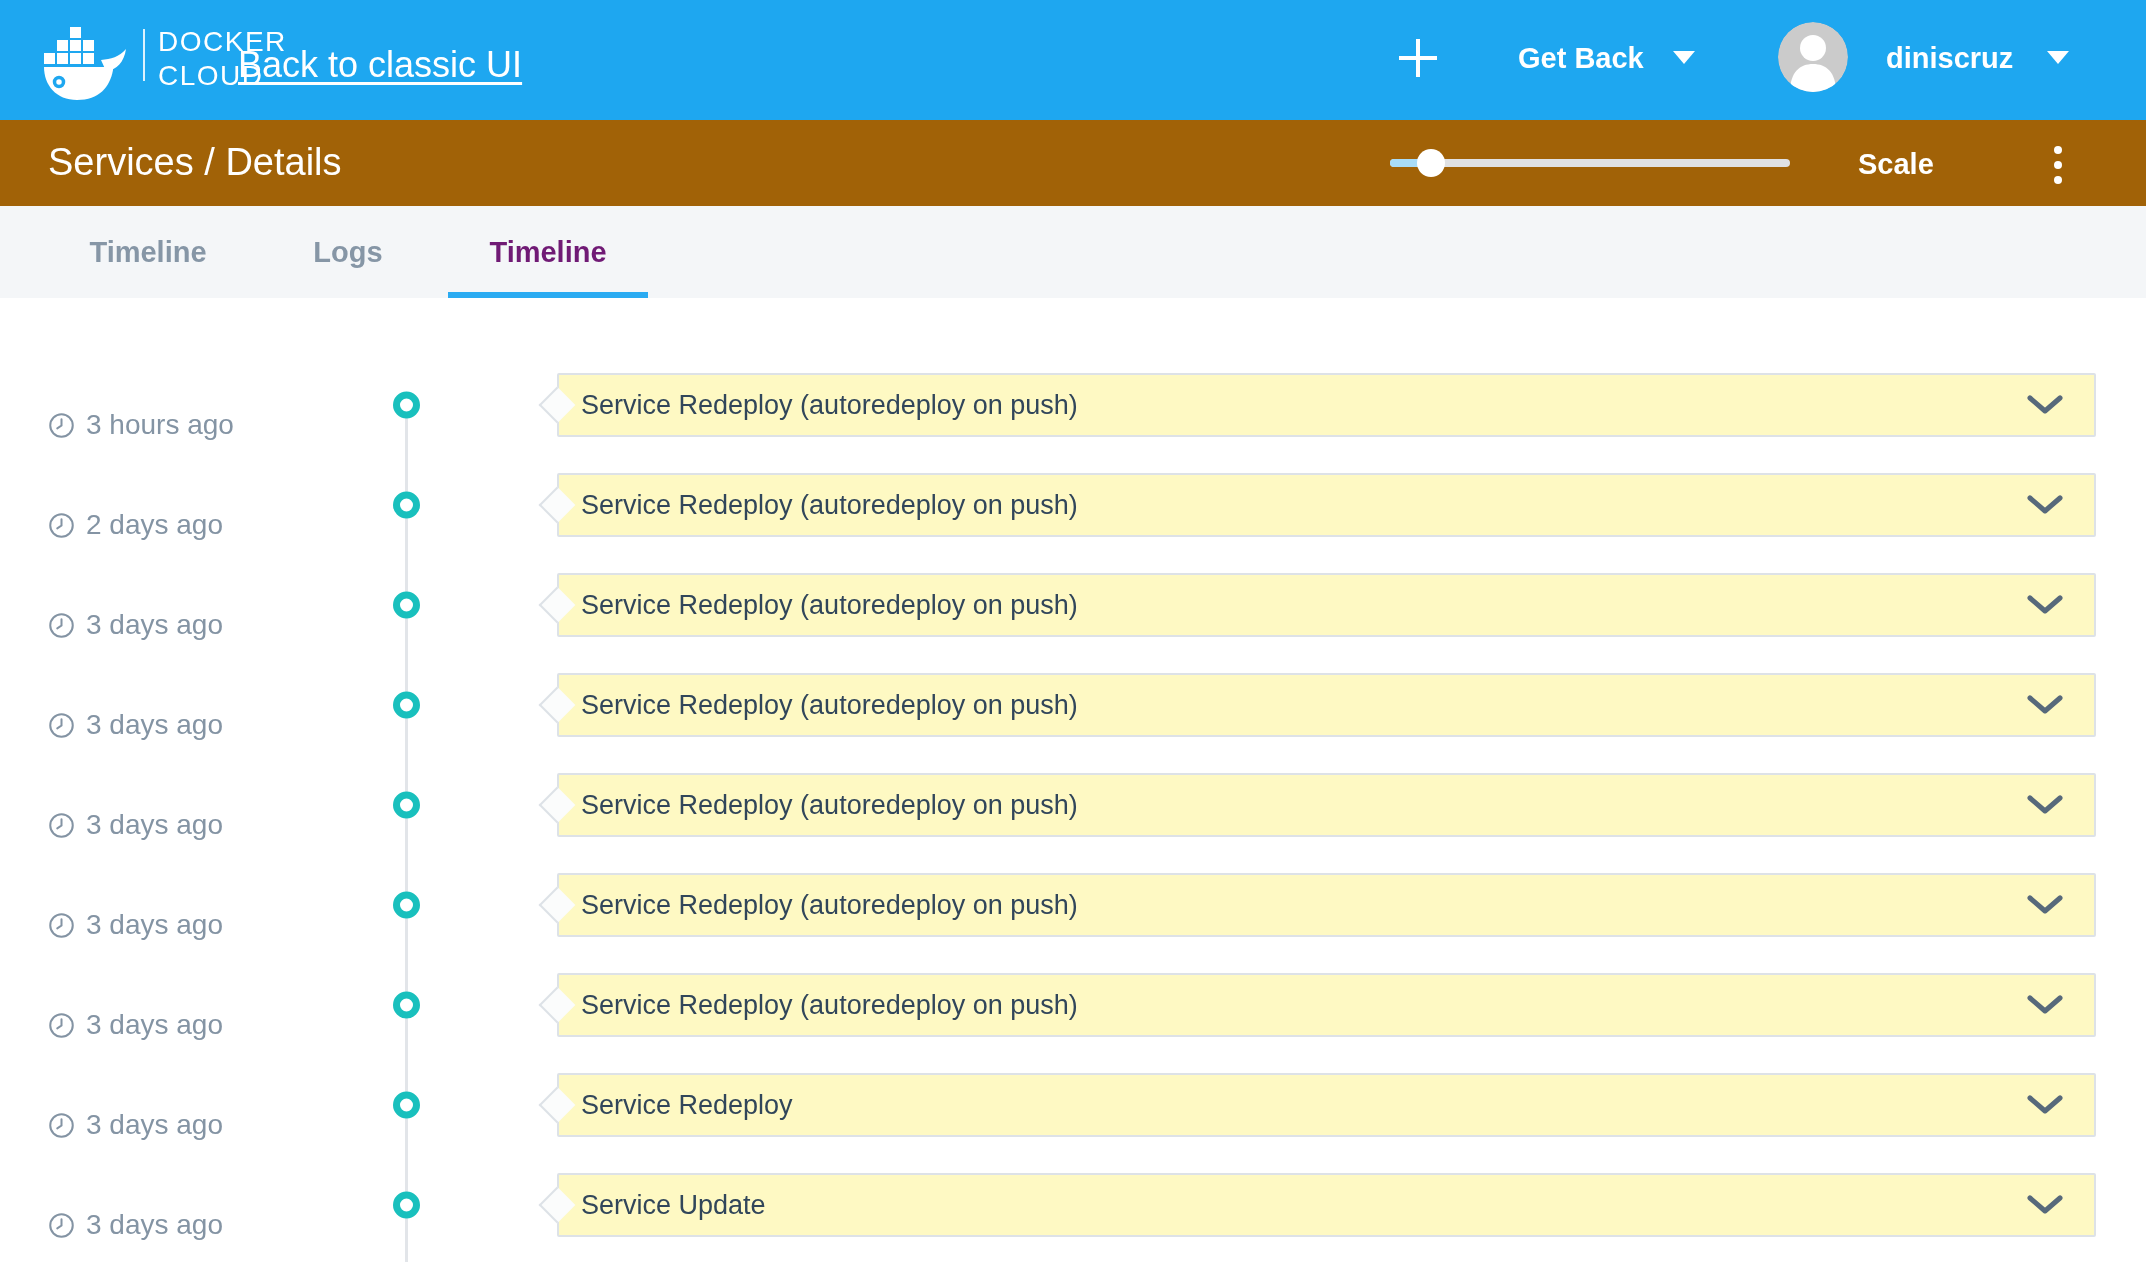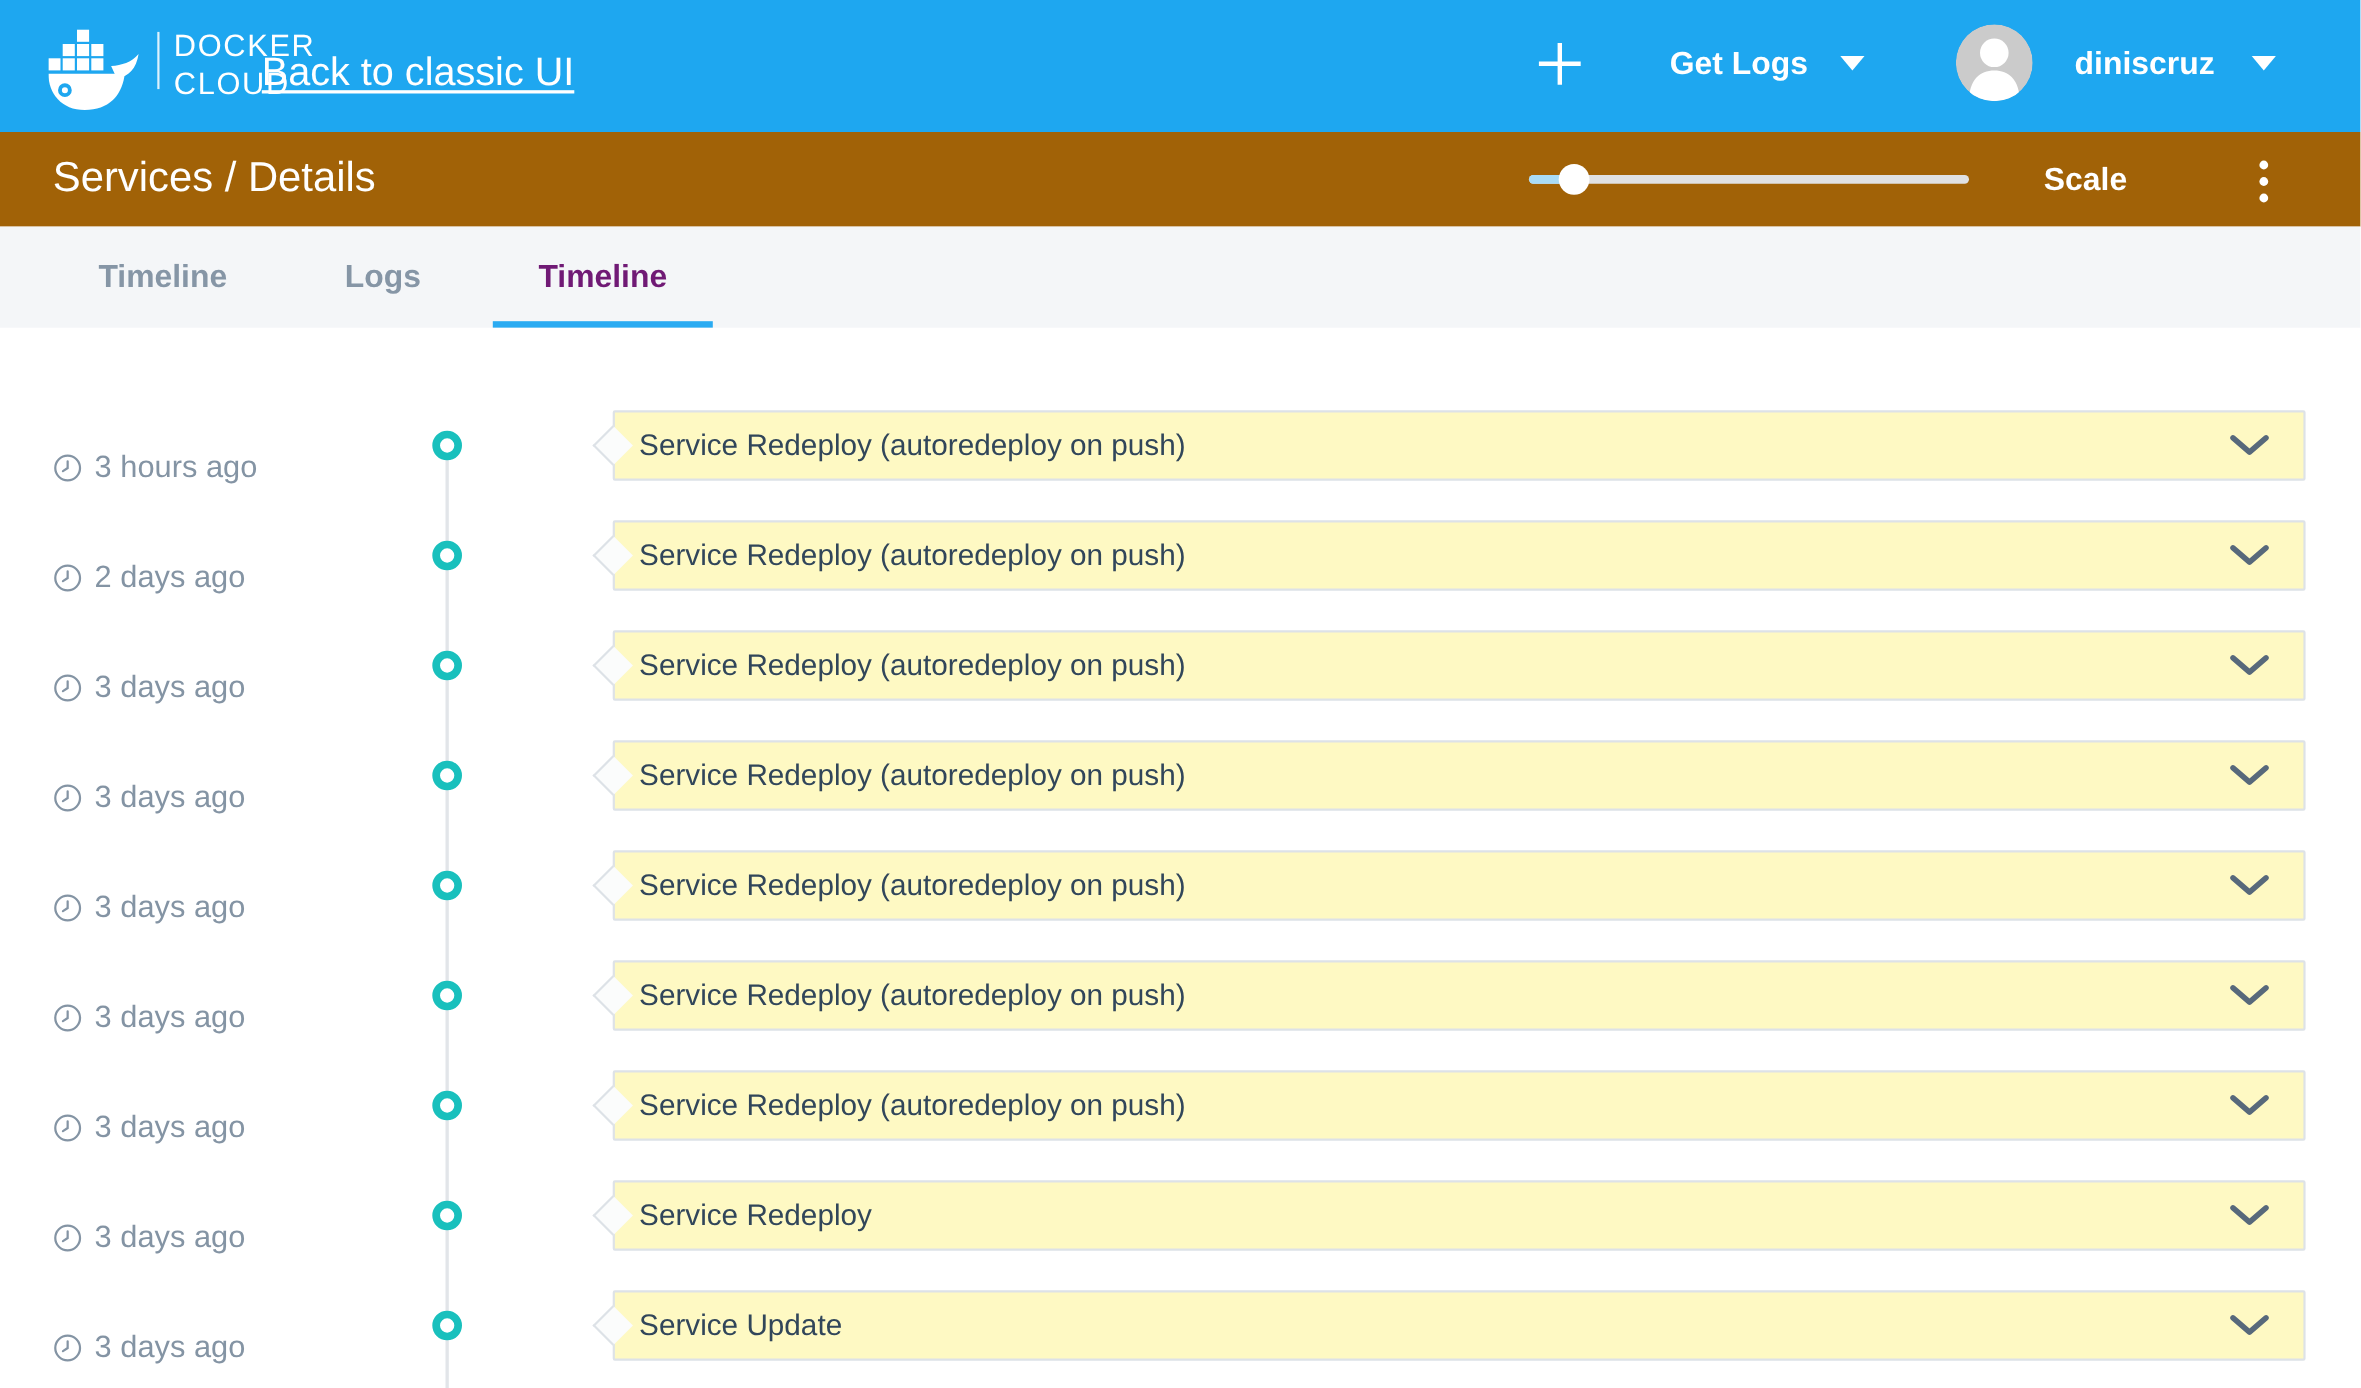--- a/index.html
+++ b/index.html
@@ -92,21 +92,21 @@
     <div>DOCKER</div>
     <div>CLOUD</div>
   </div>
   <a class="back-link">Back to classic UI</a>
 
   <span class="plus-btn">
     <svg width="44" height="44" viewBox="0 0 44 44">
       <path d="M22 3 V41 M3 22 H41" stroke="#ffffff" stroke-width="4" fill="none"></path>
     </svg>
   </span>
-  <span class="gethelp">Get Logs</span>
+  <span class="gethelp">Get Back</span>
   <span class="caret caret-help"></span>
 
   <span class="avatar">
     <svg width="70" height="70" viewBox="0 0 70 70">
       <circle cx="35" cy="35" r="35" fill="#cbcbcb"></circle>
       <circle cx="35" cy="26" r="13" fill="#ffffff"></circle>
       <path d="M12 70 C12 50 22 42 35 42 C48 42 58 50 58 70 Z" fill="#ffffff"></path>
     </svg>
   </span>
   <span class="username">diniscruz</span>

